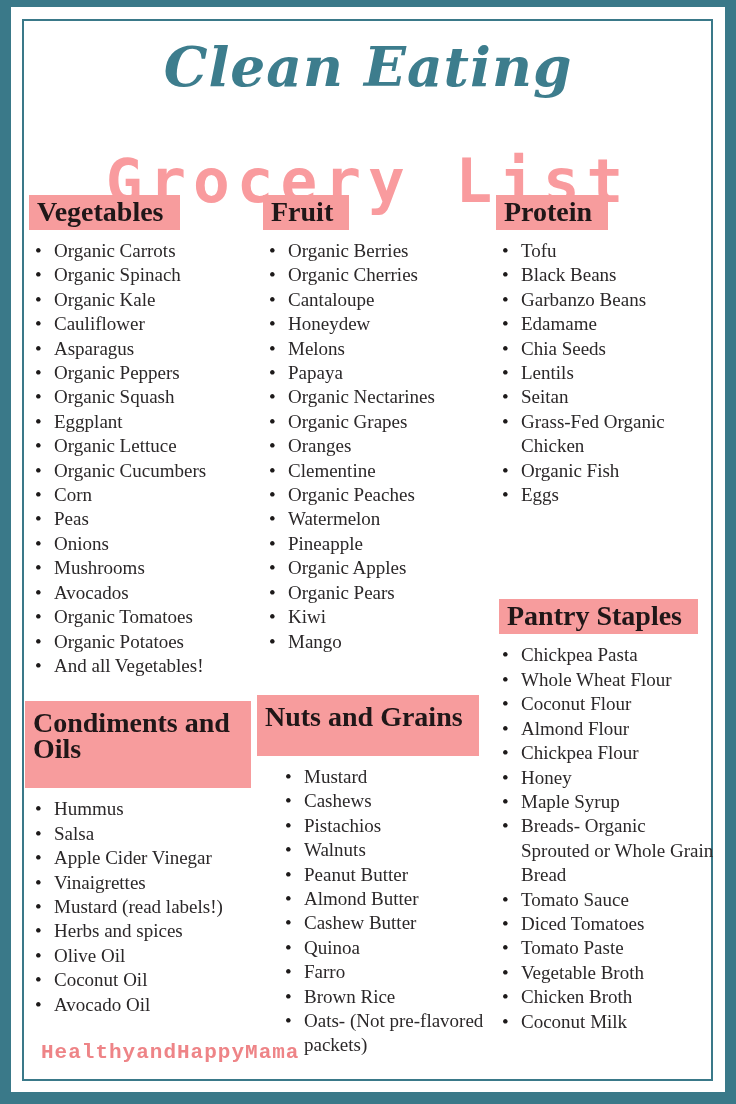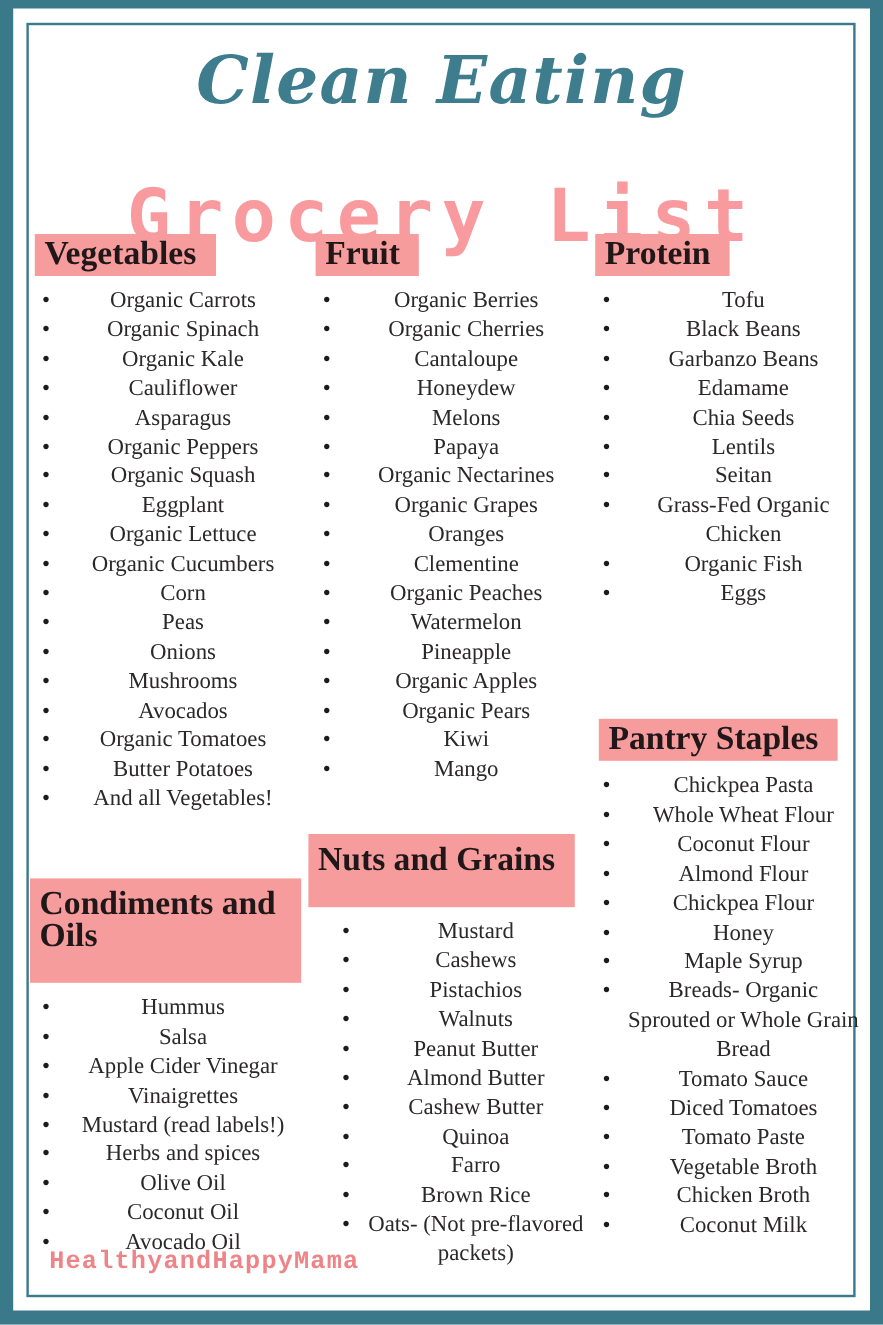--- a/index.html
+++ b/index.html
@@ -48,37 +48,37 @@
     background:#f79c9d;
     color:#201718;
     font-weight:bold;
     font-size:28px;
     line-height:26px;
     padding:4px 16px 5px 8px;
     font-family:"Liberation Serif", serif;
   }
   .hdr-tall { padding-top:9px; padding-bottom:26px; }
 
-  ul.items { list-style:none; margin:9px 0 0 0; padding:0 0 0 6px;text-align:center; }
+  ul.items { list-style:none; margin:9px 0 0 0; padding:0 0 0 6px; }
   ul.items li {
     position:relative;
     padding-left:19px;
     font-size:19px;
     line-height:24.4px;
     color:#2b2829;
   }
   ul.items li::before {
     content:"\2022";
     position:absolute; left:0; top:0;
     color:#1d1a1a;
   }
 
   section { display:block; }
   .sec-condiments { margin-top:23px; }
-  .sec-condiments .hdr { margin-left:-4px;margin-top:31px; }
+  .sec-condiments .hdr { margin-left:-4px; }
   .sec-nuts { margin-top:41px; }
   .sec-nuts .hdr { margin-left:-6px; }
   .sec-nuts ul.items { padding-left:22px; }
   .sec-pantry { margin-top:92px; }
   .sec-pantry .hdr { margin-left:3px; }
 
   .footer-brand {
     position:absolute; left:30px; top:1034px;
     font-family:"Liberation Mono", monospace;
     font-weight:bold;
@@ -109,21 +109,21 @@
           <li>Organic Squash</li>
           <li>Eggplant</li>
           <li>Organic Lettuce</li>
           <li>Organic Cucumbers</li>
           <li>Corn</li>
           <li>Peas</li>
           <li>Onions</li>
           <li>Mushrooms</li>
           <li>Avocados</li>
           <li>Organic Tomatoes</li>
-          <li>Butter Potatoes</li>
+          <li>Organic Potatoes</li>
           <li>And all Vegetables!</li>
         </ul>
     </section>
     <section class="sec-condiments">
       <span class="hdr hdr-tall">Condiments and Oils</span>
       <ul class="items">
           <li>Hummus</li>
           <li>Salsa</li>
           <li>Apple Cider Vinegar</li>
           <li>Vinaigrettes</li>

